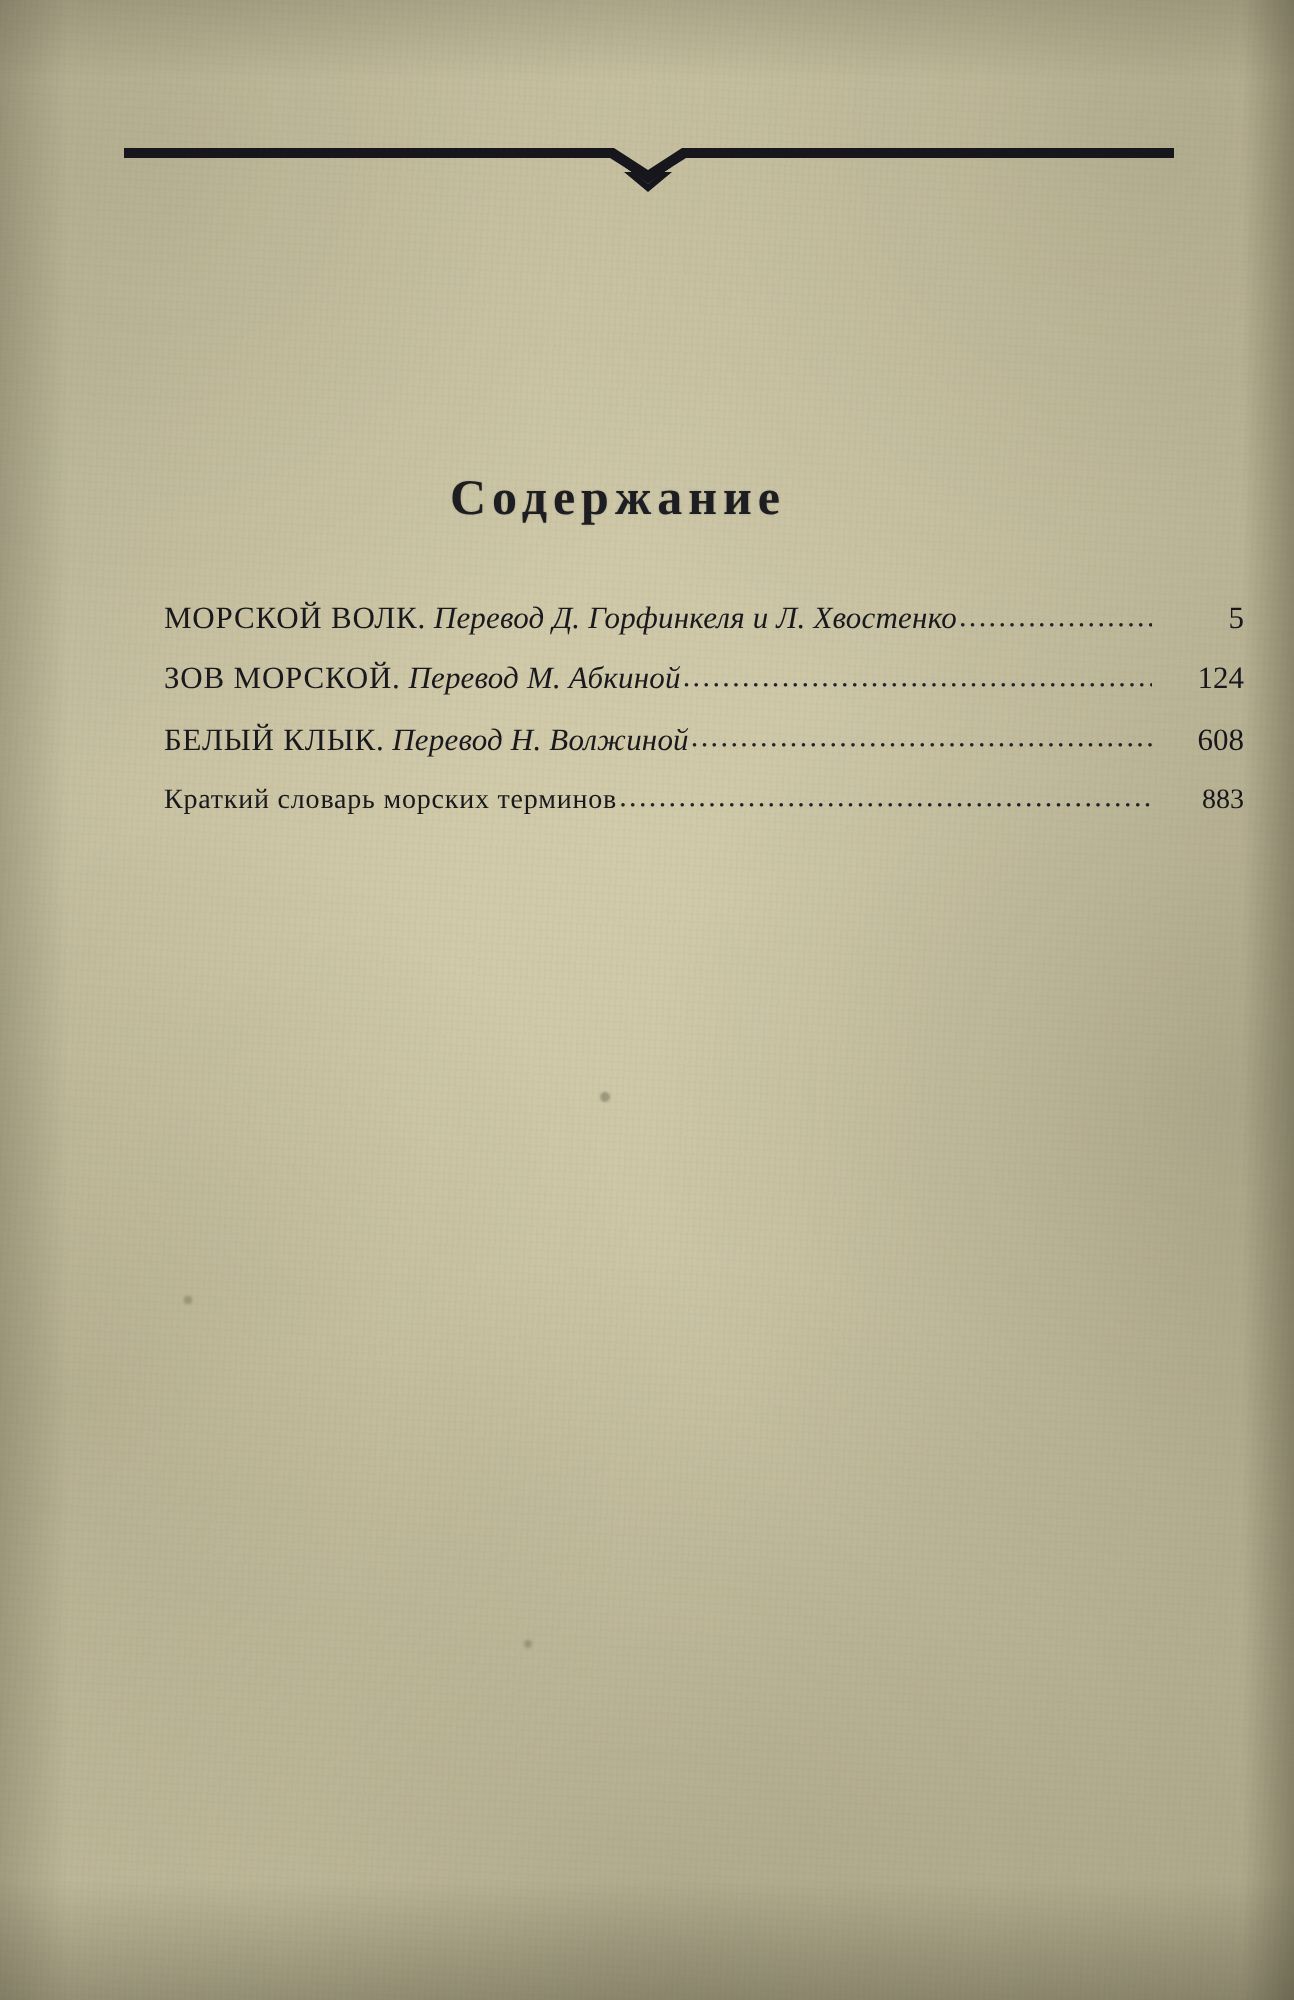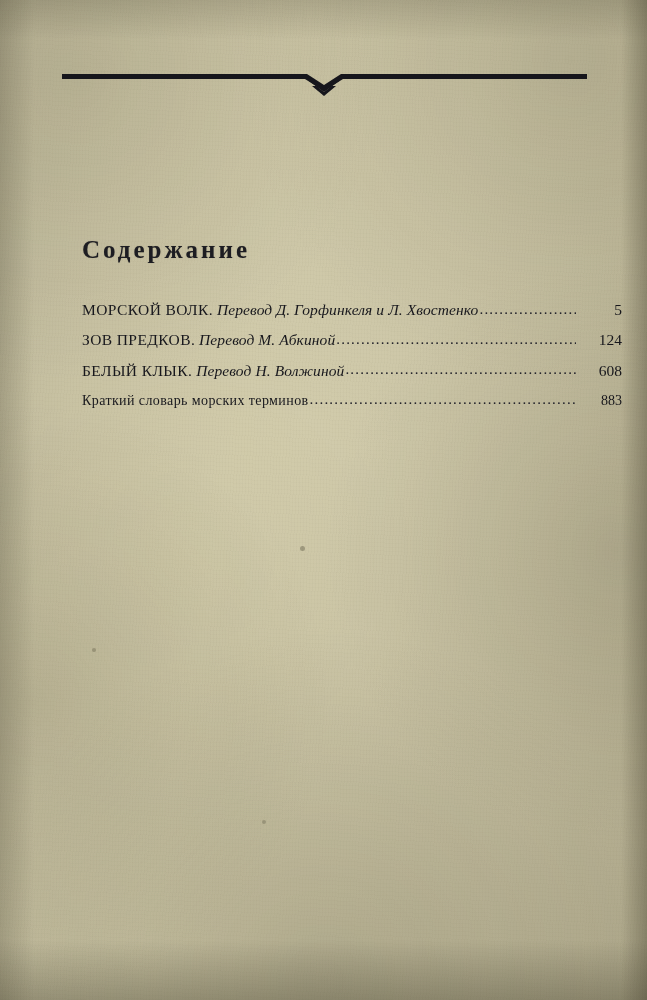--- a/index.html
+++ b/index.html
@@ -87,21 +87,21 @@
   .ornament svg { display: block; }
 
   
   .content {
     position: absolute;
     top: 236px;
     left: 82px;
     width: 540px;
   }
   .toc-title {
-    text-align: left;
+    text-align: center;
     font-size: 25px;
     font-weight: bold;
     letter-spacing: 3px;
     color: #1d1d22;
     margin: 0 0 36px 0;
     padding-right: 86px;
     text-shadow: 0 0 1px rgba(40,38,30,0.25);
   }
   .toc-list {
     list-style: none;
@@ -188,21 +188,21 @@
         <span class="toc-label">
           <span class="caps">МОРСКОЙ ВОЛК.</span>
           <span class="trans">Перевод Д. Горфинкеля и Л. Хвостенко</span>
         </span>
         <span class="toc-dots">......................................................................................................................</span>
         <span class="toc-page">5</span>
       </li>
 
       <li class="toc-row">
         <span class="toc-label">
-          <span class="caps">ЗОВ ПРЕДКОВ.</span>
+          <span class="caps">ЗОВ МОРСКОЙ.</span>
           <span class="trans">Перевод М. Абкиной</span>
         </span>
         <span class="toc-dots">......................................................................................................................</span>
         <span class="toc-page">124</span>
       </li>
 
       <li class="toc-row">
         <span class="toc-label">
           <span class="caps">БЕЛЫЙ КЛЫК.</span>
           <span class="trans">Перевод Н. Волжиной</span>

